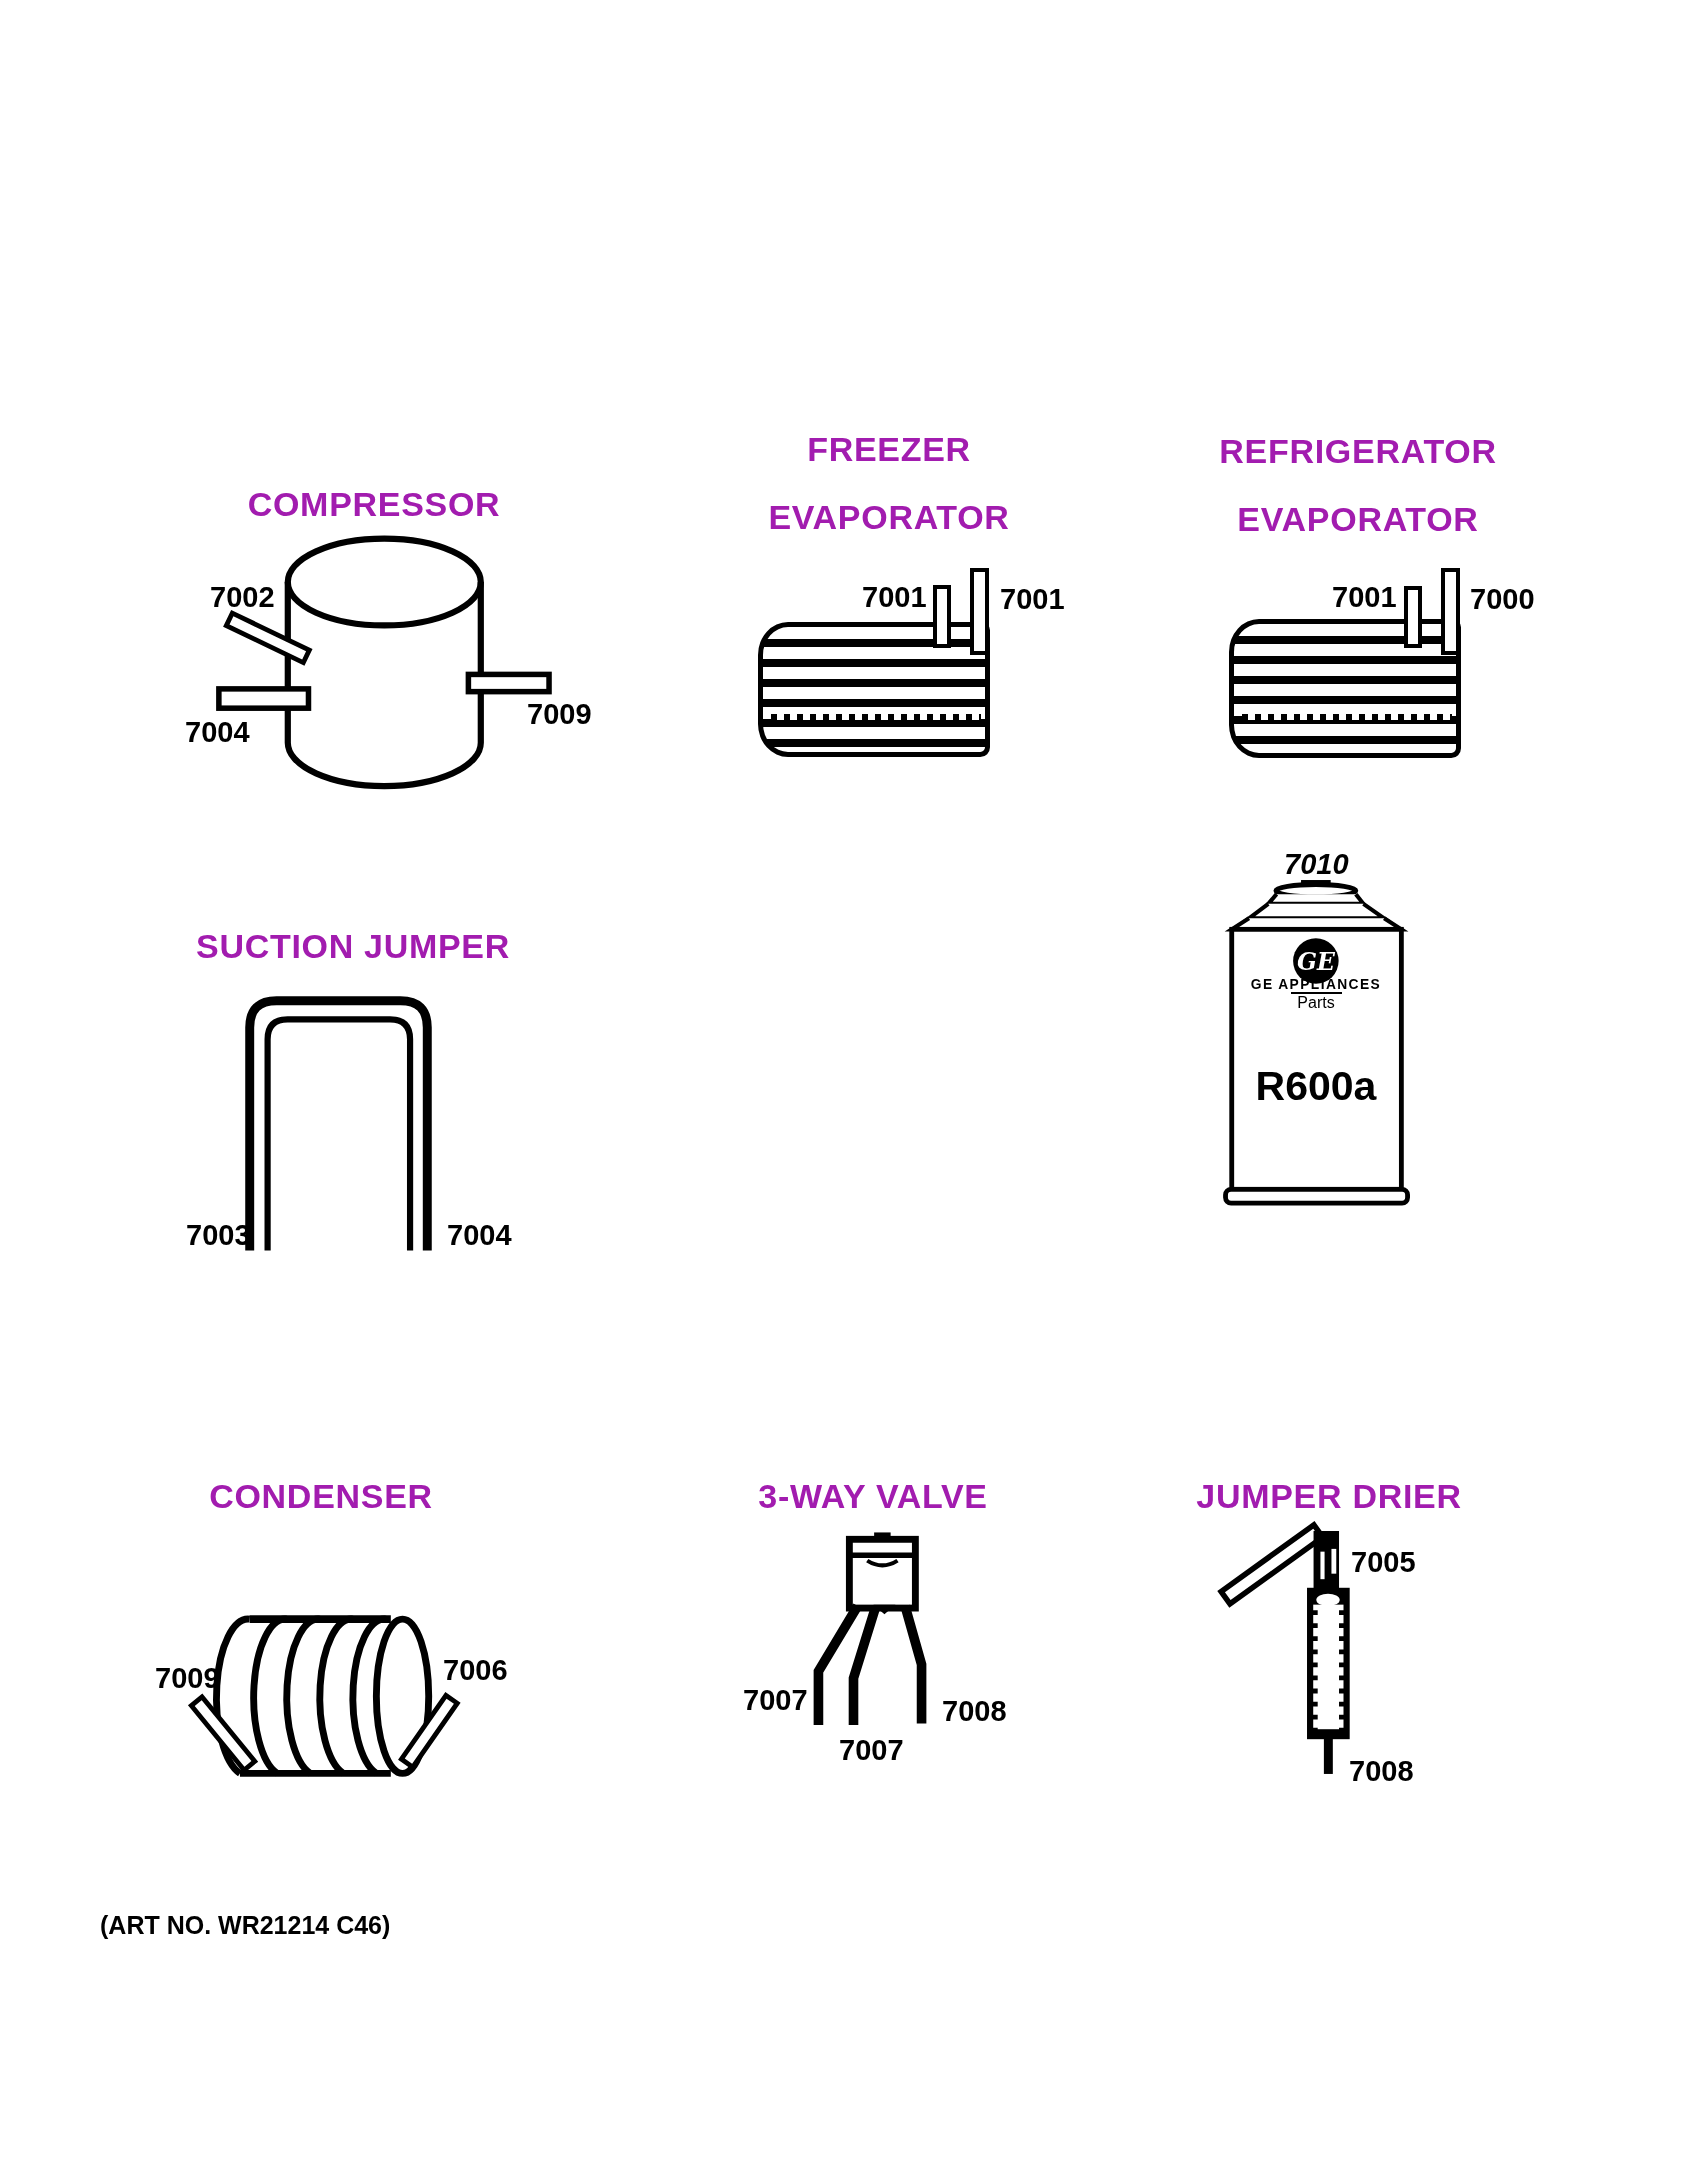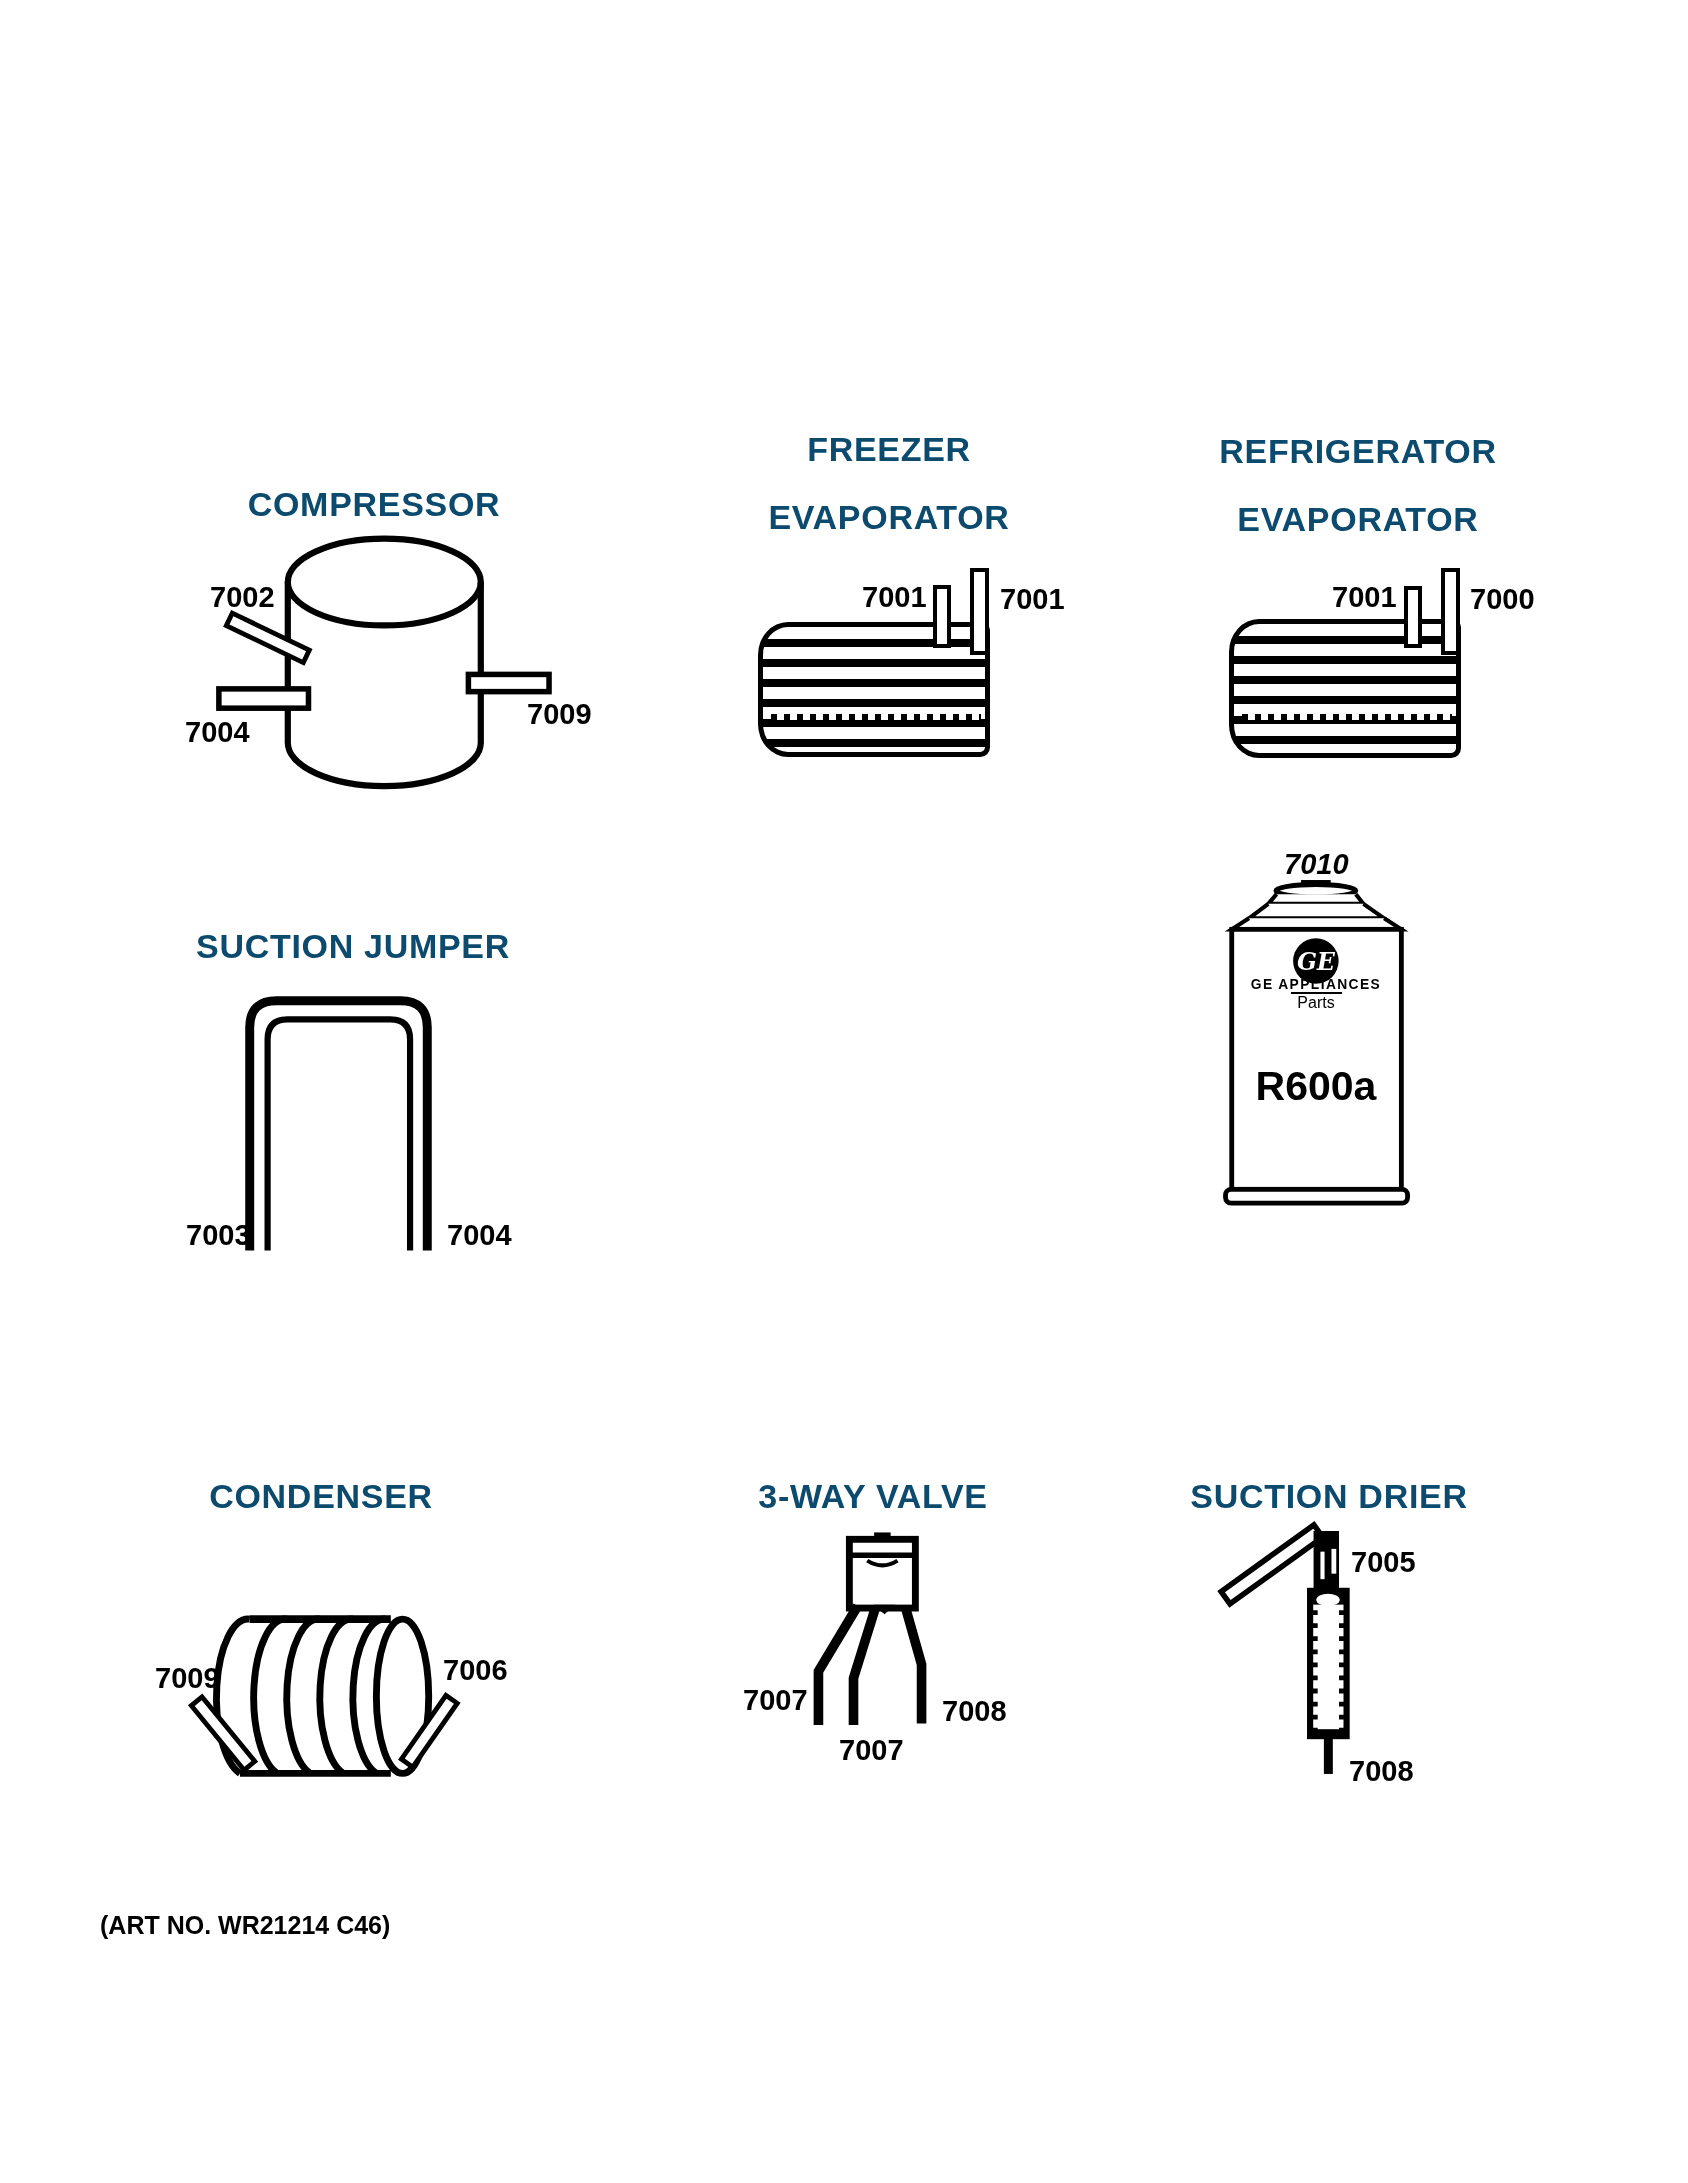--- a/index.html
+++ b/index.html
@@ -1,18 +1,18 @@
 <!DOCTYPE html>
 <html style="font-size:11px"><head>
 <meta charset="utf-8">
 <style>
   html,body{margin:0;padding:0;background:#ffffff;}
   #page{position:relative;width:1689px;height:2183px;background:#ffffff;overflow:hidden;
         font-family:"Liberation Sans",sans-serif;color:#000;}
-  .title{position:absolute;font:700 34px/34px "Liberation Sans",sans-serif;color:#0c4a6e;
+  .title{position:absolute;font:700 34px/34px "Liberation Sans",sans-serif;color:#a21caf;
          text-align:center;transform:translateX(-50%);white-space:pre-line;letter-spacing:0.7px;}
   .plabel{position:absolute;font:700 29px/29px "Liberation Sans",sans-serif;color:#000;white-space:nowrap;}
   .figure{position:absolute;}
   .evap-body{position:absolute;box-sizing:border-box;border:5.5px solid #000;
              border-radius:30px 8.3px 9.7px 30px / 33px 8.3px 9.7px 33px;
              background:repeating-linear-gradient(180deg,#ffffff 0 11.7px,#000000 11.7px 20px);}
   .evap-dashes{position:absolute;height:6.2px;
              background:repeating-linear-gradient(90deg,#000 0 6.2px,#fff 6.2px 13px);}
   .tube{position:absolute;box-sizing:border-box;border:4.8px solid #000;background:#fff;}
   .can-text{position:absolute;transform:translateX(-50%);text-align:center;white-space:nowrap;}
@@ -122,21 +122,21 @@
     <path d="M 117 108 L 149 108 L 133 122 Z" fill="#000"></path>
     <path d="M 94 110 L 37 205 V 283" fill="none" stroke="#000" stroke-width="14"></path>
     <path d="M 120 112 L 88 215 V 283" fill="none" stroke="#000" stroke-width="14"></path>
     <path d="M 163 110 L 187 195 V 281" fill="none" stroke="#000" stroke-width="14"></path>
   </svg>
 
   <div class="plabel" style="left:743px;top:1686px;">7007</div>
   <div class="plabel" style="left:942px;top:1697px;">7008</div>
   <div class="plabel" style="left:839px;top:1736px;">7007</div>
 
-  <div class="title" style="left:1329px;top:1479px;">SUCTION DRIER</div>
+  <div class="title" style="left:1329px;top:1479px;">JUMPER DRIER</div>
 
   <svg class="figure" style="left:1200px;top:1510px;" width="234" height="276" viewBox="0 0 340 400">
     <rect x="21.5" y="67.5" width="166" height="22" fill="#fff" stroke="#000" stroke-width="8" transform="rotate(-35.7 104.5 78.5)"></rect>
     <rect x="165" y="30" width="37" height="90" fill="#000"></rect>
     <rect x="175" y="60" width="6" height="40" fill="#fff"></rect>
     <rect x="191" y="56" width="7" height="36" fill="#fff"></rect>
     <rect x="160" y="117" width="53" height="211" fill="#fff" stroke="#000" stroke-width="9"></rect>
     <rect x="160" y="117" width="53" height="20" fill="#000"></rect>
     <ellipse cx="186" cy="130" rx="17" ry="9" fill="#fff"></ellipse>
     <line x1="166.5" y1="145" x2="166.5" y2="320" stroke="#000" stroke-width="9" stroke-dasharray="7 12"></line>

